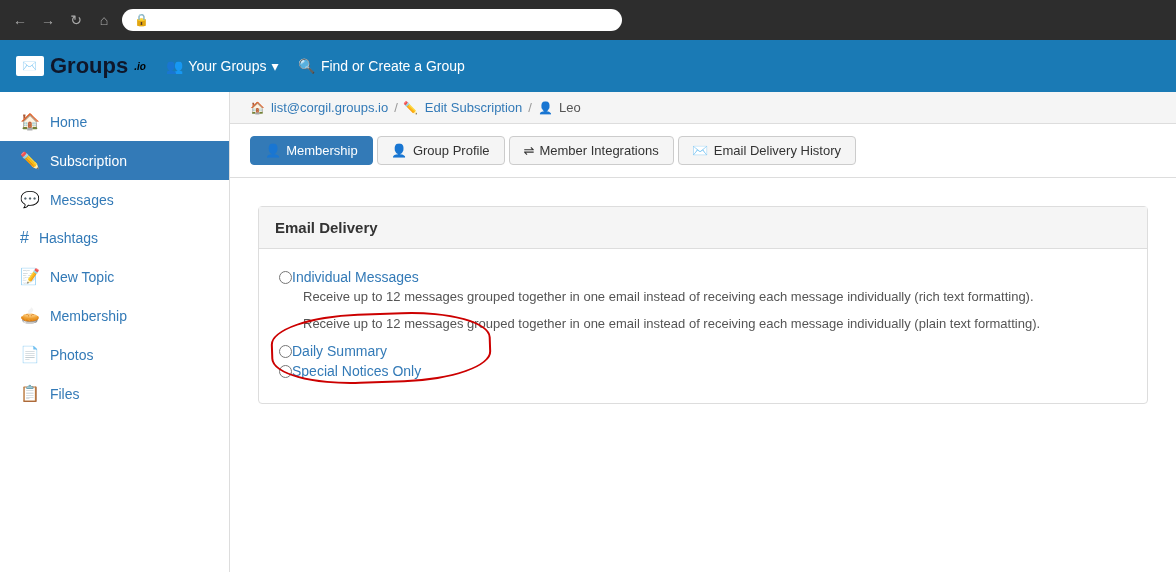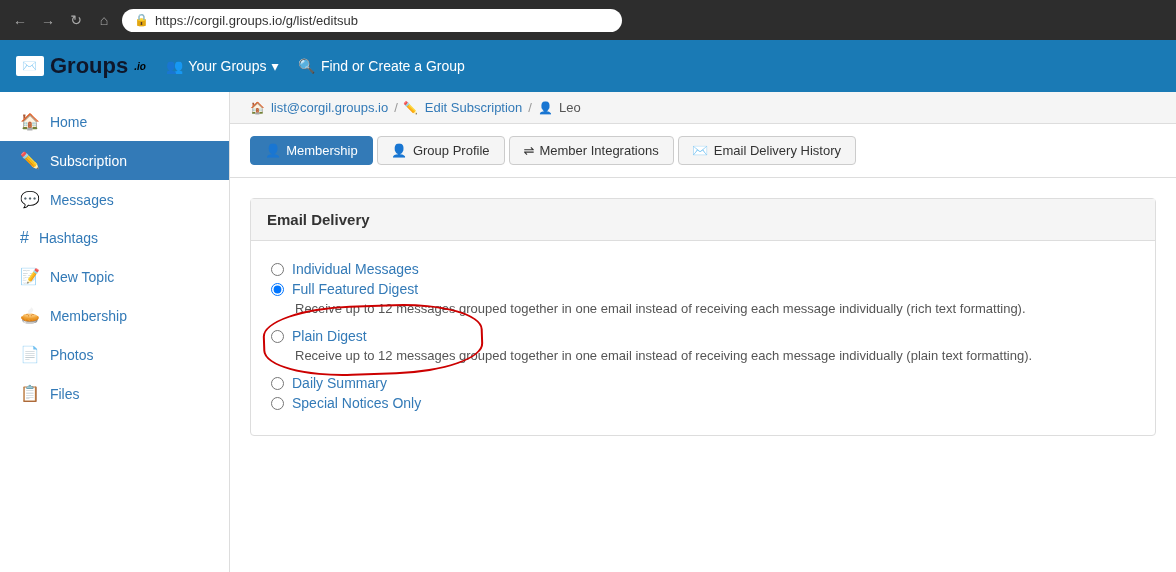--- a/index.html
+++ b/index.html
@@ -151,40 +151,40 @@
       gap: 5px;
     }
     .tab-btn.active {
       background: #337ab7;
       color: #fff;
       border-color: #337ab7;
     }
 
     
     .section-panel {
-      margin: 20px;
+      margin: 28px;
       border: 1px solid #ddd;
       border-radius: 4px;
     }
     .section-header {
       background: #f5f5f5;
       border-bottom: 1px solid #ddd;
       padding: 12px 16px;
       font-size: 15px;
       font-weight: bold;
       color: #333;
     }
     .section-body {
       padding: 20px 20px;
     }
     .radio-option {
       margin-bottom: 4px;
       display: flex;
       align-items: center;
-      gap: 8px;
+      gap: 0;
     }
     .radio-option input[type="radio"] {
       cursor: pointer;
     }
     .radio-label {
       color: #337ab7;
       cursor: pointer;
       font-size: 14px;
     }
     .radio-desc {
@@ -213,21 +213,20 @@
 </head>
 <body>
 
 <div class="browser-chrome">
   <button class="browser-nav-btn">←</button>
   <button class="browser-nav-btn">→</button>
   <button class="browser-nav-btn">↻</button>
   <button class="browser-nav-btn">⌂</button>
   <div class="browser-address-bar">
     <span class="lock-icon">🔒</span>
-    <span>https://corgil.groups.io/g/list/editsub</span>
   </div>
 </div>
 
 <div class="top-nav">
   <div class="logo-area">
     <div class="logo-icon">✉️</div>
     <span class="logo-text">Groups</span>
       <span class="logo-suffix">.io</span>
   </div>
   <a class="nav-link">
@@ -314,30 +313,22 @@
       <div class="section-header">Email Delivery</div>
       <div class="section-body">
 
         <div class="radio-group-wrapper">
 
           <div class="radio-option">
             <input type="radio" name="delivery" id="individual" style="">
             <label class="radio-label" for="individual">Individual Messages</label>
           </div>
 
-          <div class="radio-option">
-            <input type="radio" name="delivery" id="full-featured-digest" checked="" style="">
-            <label class="radio-label" for="full-featured-digest">Full Featured Digest</label>
-          </div>
           <div class="radio-desc">Receive up to 12 messages grouped together in one email instead of receiving each message individually (rich text formatting).</div>
 
-          <div class="radio-option">
-            <input type="radio" name="delivery" id="plain-digest" style="">
-            <label class="radio-label" for="plain-digest">Plain Digest</label>
-          </div>
           <div class="radio-desc">Receive up to 12 messages grouped together in one email instead of receiving each message individually (plain text formatting).</div>
 
           <div class="radio-option">
             <input type="radio" name="delivery" id="daily-summary" style="">
             <label class="radio-label" for="daily-summary">Daily Summary</label>
           </div>
 
           <div class="radio-option">
             <input type="radio" name="delivery" id="special-notices" style="">
             <label class="radio-label" for="special-notices">Special Notices Only</label>

